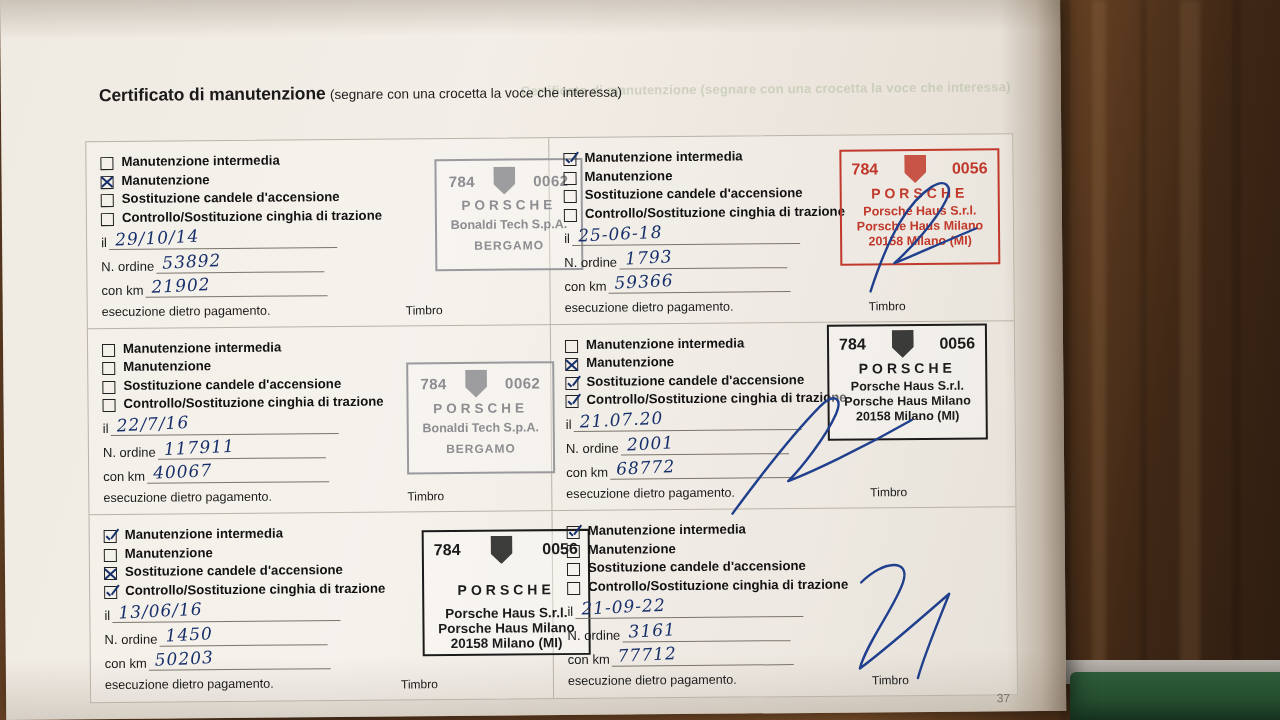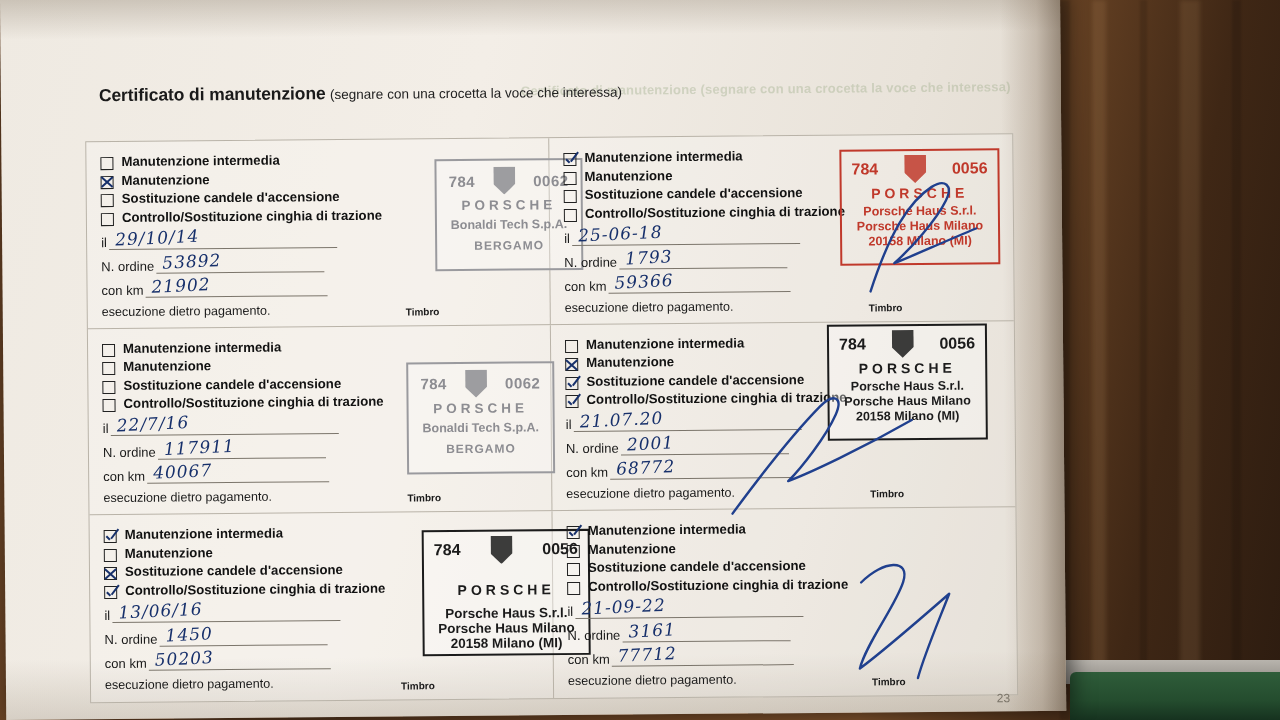--- a/index.html
+++ b/index.html
@@ -228,24 +228,23 @@
     letter-spacing: 1px;
   }
   .footer-note {
     font-size: 12.6px;
     color: #1a1a1a;
     margin-top: 7px;
     white-space: nowrap;
   }
   .timbro-label {
     position: absolute;
-    font-size: 10px;
+    font-size: 12px;
     color: #1a1a1a;
     bottom: 8px;
-    font-weight: bold;
   }
 
   
   .stamp {
     position: absolute;
     box-sizing: border-box;
   }
   
   .stamp-bonaldi {
     width: 148px;
@@ -697,15 +696,15 @@
           <div class="timbro-label" style="left:318px;">Timbro</div>
 
           <svg class="sig" style="left:272px; top:44px;" width="170" height="140" viewBox="0 0 170 140">
             <path d="M36 30 C 58 8, 86 6, 78 30 C 70 54, 40 92, 34 116 C 56 100, 96 66, 124 42 C 112 72, 98 104, 92 126"></path>
           </svg>
         </div>
       </div>
 
     </div>
 
-    <div class="page-number">23</div>
+    <div class="page-number">37</div>
   </div>
 </div>
 
 </body></html>

